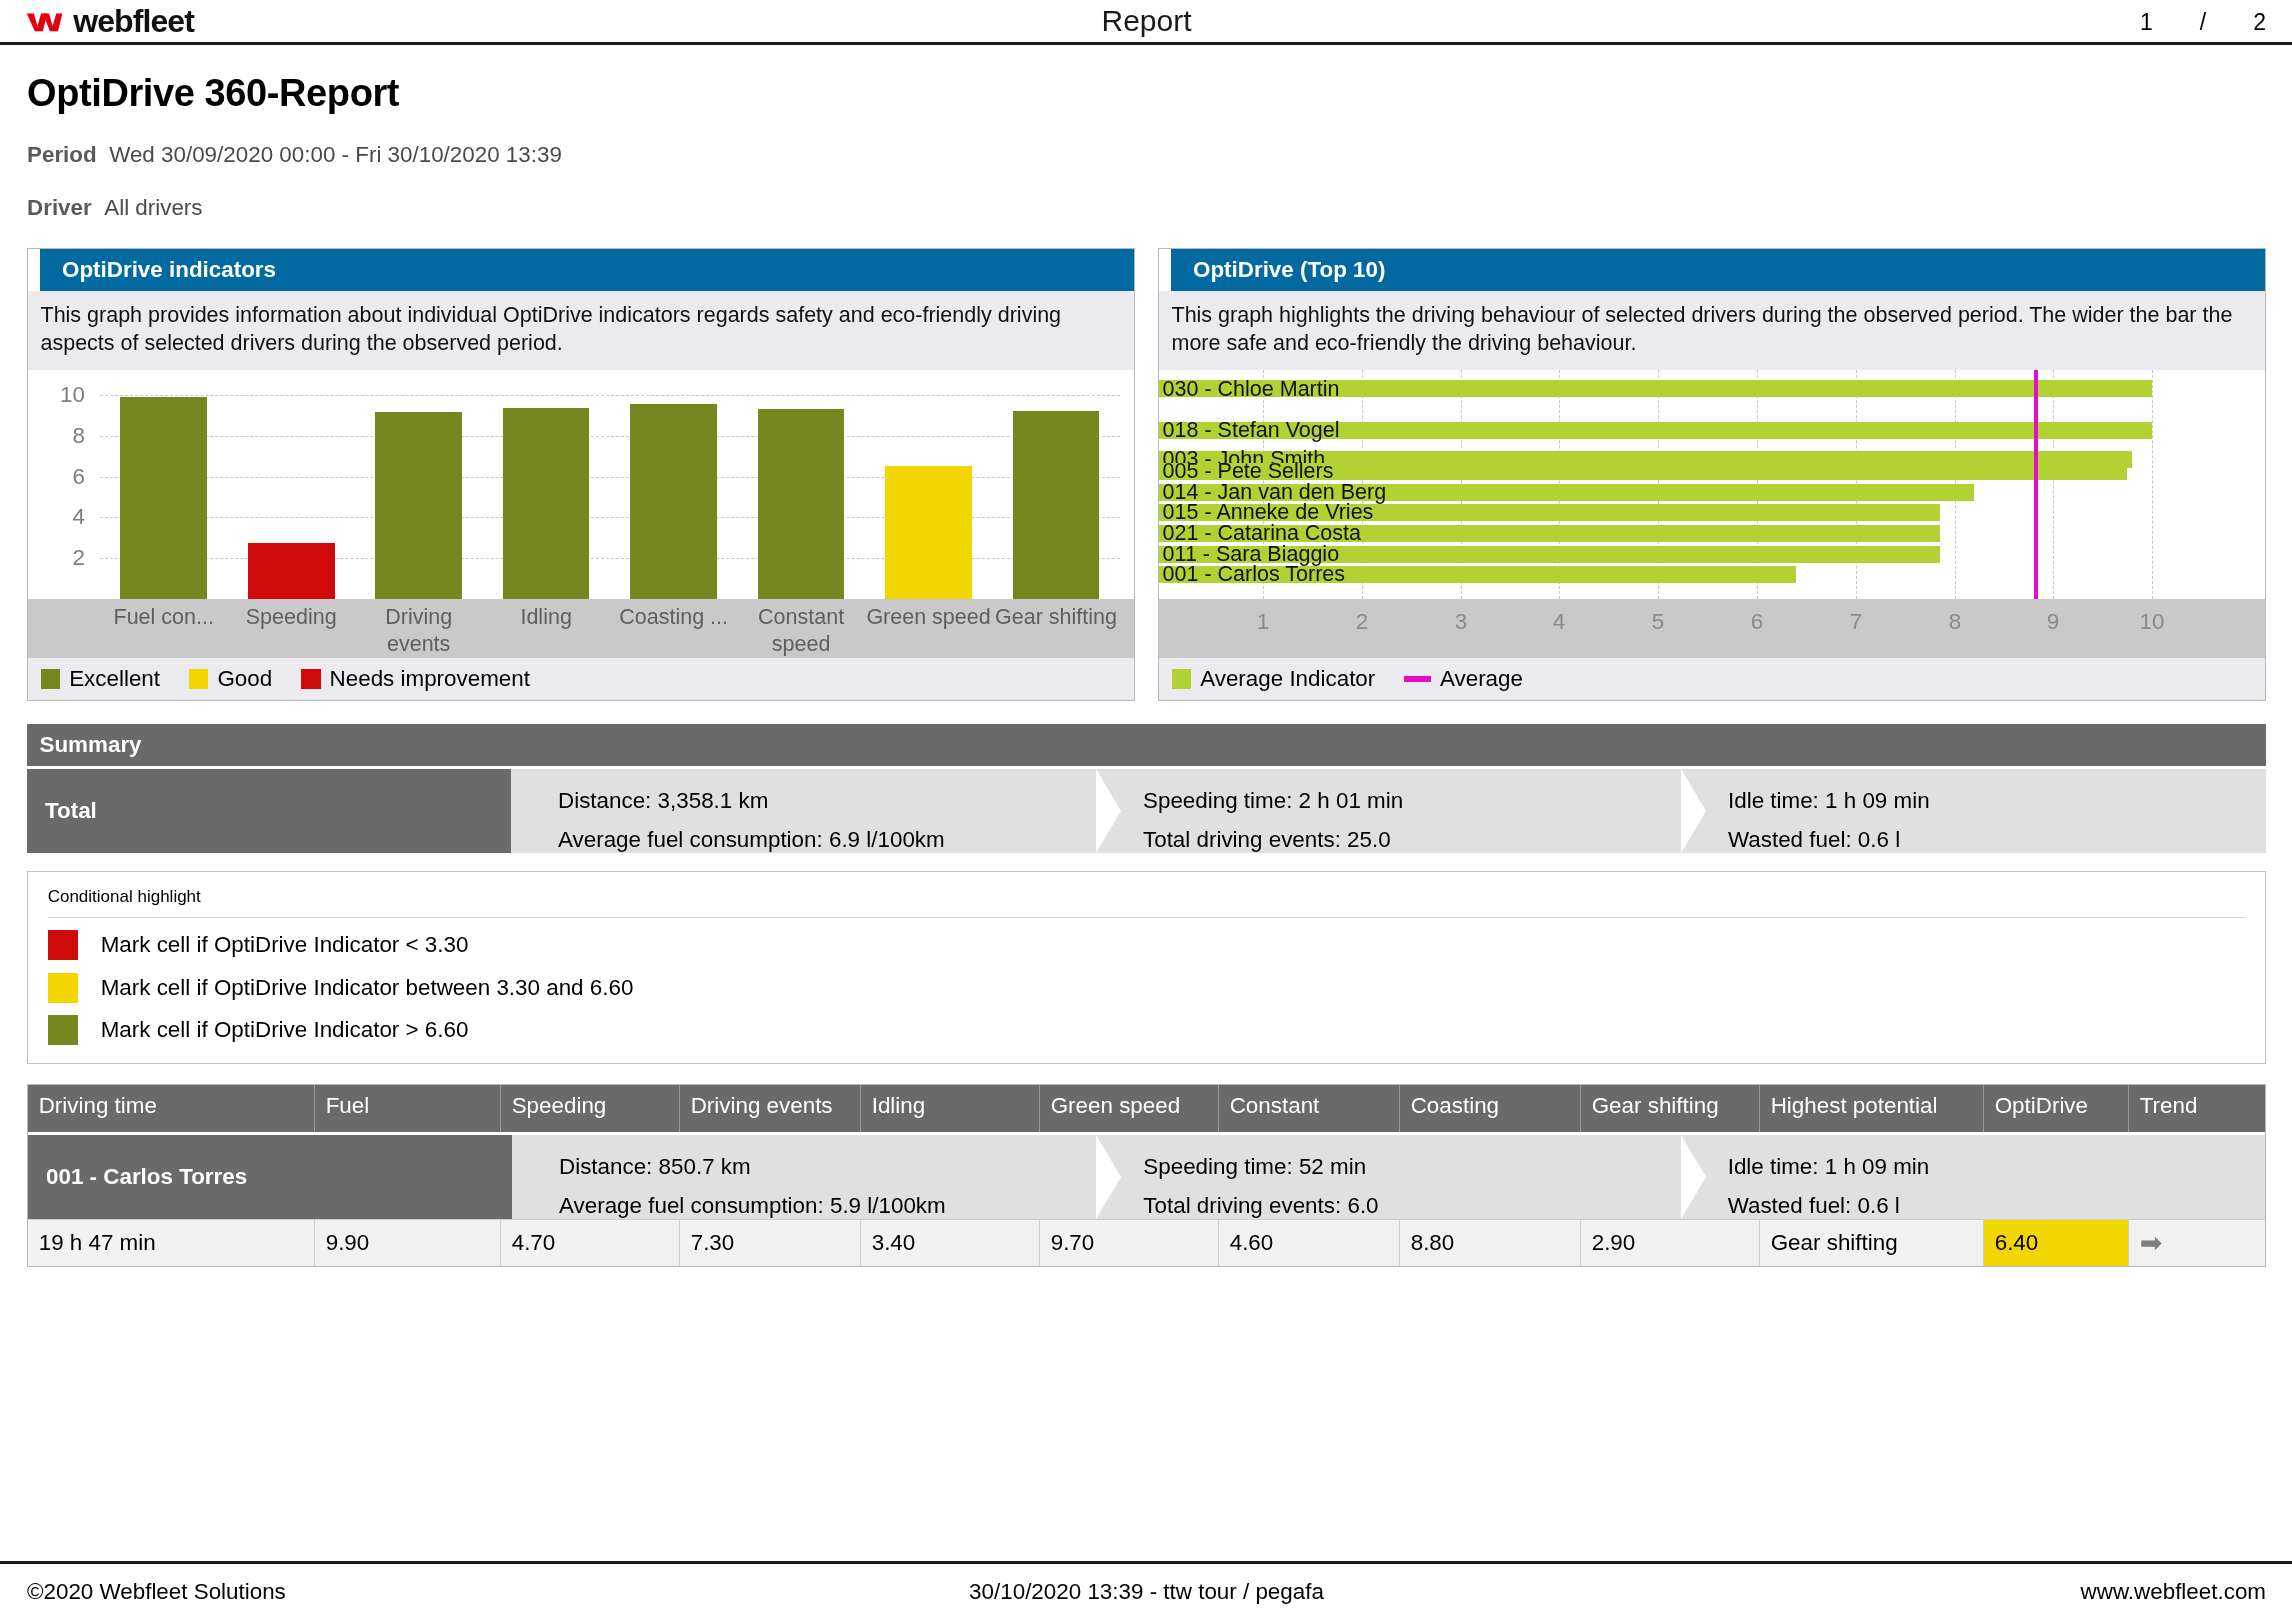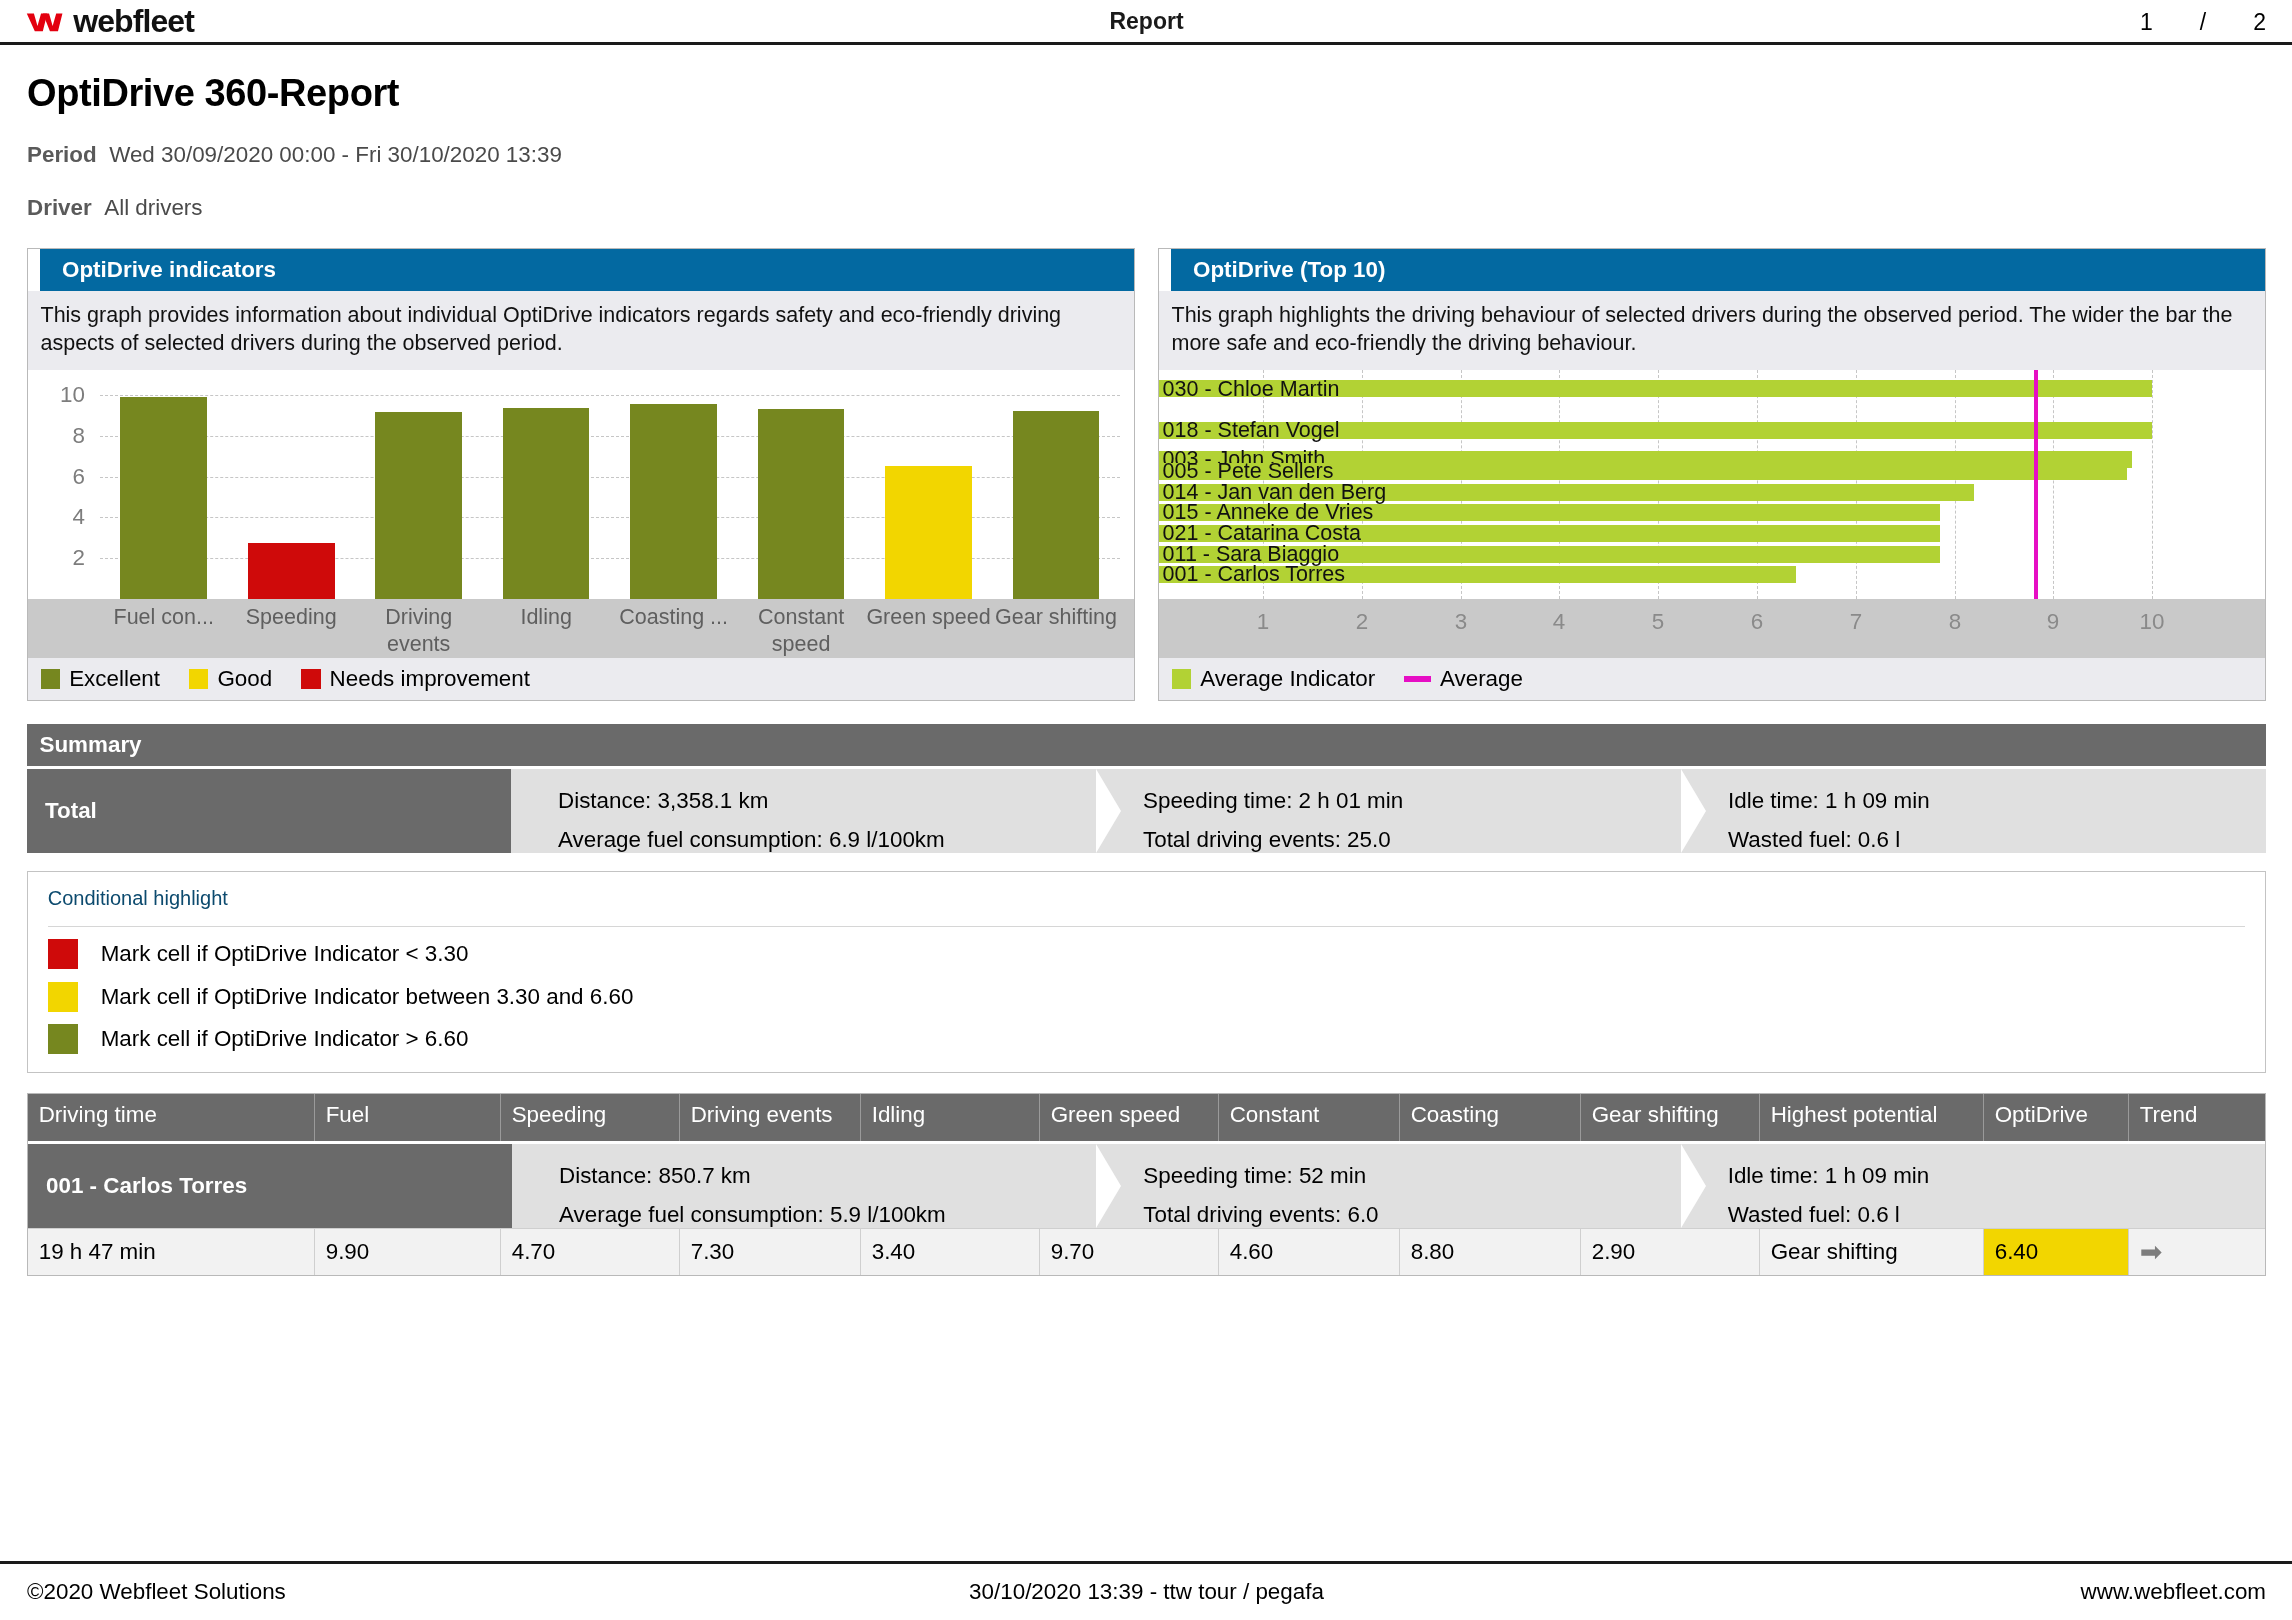--- a/index.html
+++ b/index.html
@@ -19,21 +19,21 @@
     display: flex;
     align-items: center;
     position: relative;
     border-bottom: 3.6px solid #1a1a1a;
   }
   .logo-wrap { display: flex; align-items: center; padding-left: 25px; gap: 7.2px; }
   .logo-mark { display: inline-block; line-height: 0; }
   .logo-text { font-size: 32px; font-weight: bold; letter-spacing: -0.9px; color: #111; }
   .topbar-title {
     position: absolute; left: 0; right: 0; text-align: center;
-    font-size: 23px; color: #1a1a1a; font-weight: bold;
+    font-size: 30px; color: #1a1a1a;
   }
   .pager {
     position: absolute; right: 27px; top: 0; height: 45px;
     display: flex; align-items: center; gap: 47px; font-size: 23px;
   }
 
   
   .report-head { padding: 27px 27px 0 27px; }
   h1.report-title { font-size: 38px; font-weight: bold; letter-spacing: -0.4px; }
   .meta-row { margin-top: 27px; font-size: 22.4px; display: flex; gap: 12.5px; }
@@ -113,21 +113,21 @@
     gap: 12.5px; font-size: 22.4px; position: relative;
   }
   .band-cell.chev::before {
     content: ""; position: absolute; left: 0; top: 0;
     border-top: 42px solid transparent; border-bottom: 42px solid transparent;
     border-left: 25px solid #ffffff;
   }
 
   
   .cond-box { border: 0.9px solid #c3c3c3; margin-top: 18px; padding: 14.3px 19.7px 18px 19.7px; }
-  .cond-title { font-size: 20px; color: #0c4a6e; padding-bottom: 16px;
+  .cond-title { font-size: 17px; color: #000000; padding-bottom: 10px;
                 border-bottom: 0.9px solid #d6d6d6; }
   .cond-item { display: flex; align-items: center; gap: 23px; margin-top: 12.5px;
                font-size: 22.4px; }
   .cond-sw { width: 30px; height: 30px; }
 
   
   .dtable { margin-top: 19.7px; border: 0.9px solid #b9b9b9; }
   .dt-head { display: flex; background: #6a6a6a; color: #fff;
              font-size: 22.4px; height: 47px; }
   .dt-head > div { padding: 8px 10.7px; border-right: 0.9px solid #9a9a9a;

